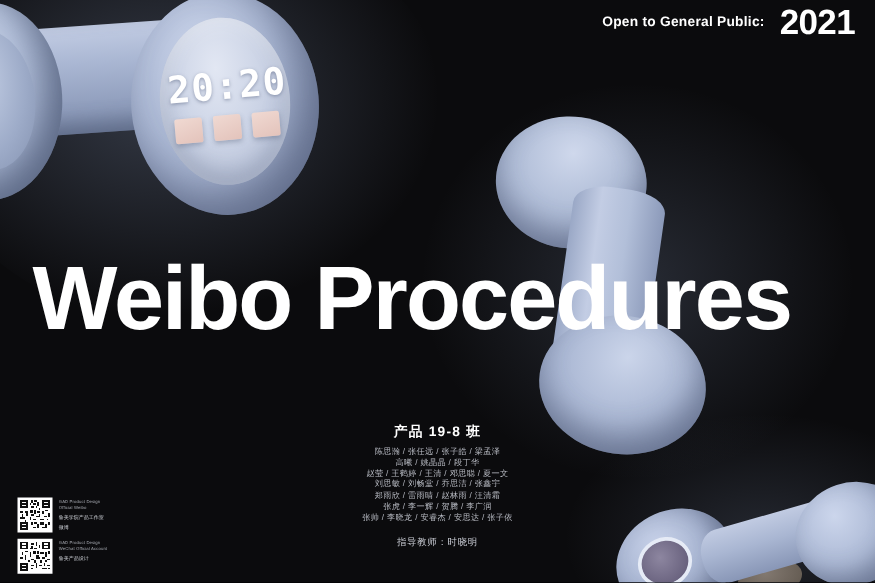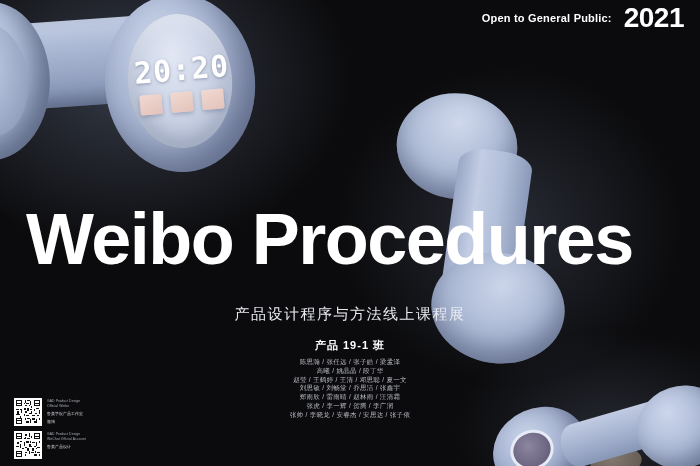--- a/index.html
+++ b/index.html
@@ -257,33 +257,33 @@
   <div class="obj br-bar"></div>
   <div class="obj br-disc-right"></div>
 
   <div class="header">
     <span class="header-label">Open to General Public:</span>
     <span class="header-year">2021</span>
   </div>
 
   <div class="title">Weibo Procedures</div>
 
-  <div class="subtitle">产品设计程序与方法线上课程展</div>
 
   <div class="credits">
-    <div class="class-name">产品 19-1 班</div>
+    <div class="class-name">产品 19-8 班</div>
     <div class="names">
       <div>陈思瀚 / 张任远 / 张子皓 / 梁孟泽</div>
       <div>高曦 / 姚晶晶 / 段丁华</div>
       <div>赵莹 / 王鹤婷 / 王清 / 邓思聪 / 夏一文</div>
       <div>刘思敏 / 刘畅堂 / 乔思洁 / 张鑫宇</div>
       <div>郑雨欣 / 雷雨晴 / 赵林雨 / 汪清霜</div>
       <div>张虎 / 李一辉 / 贺腾 / 李广润</div>
       <div>张帅 / 李晓龙 / 安睿杰 / 安思达 / 张子依</div>
     </div>
+    <div class="teacher">指导教师：时晓明</div>
   </div>
 
   <div class="qr-block">
 
     <div class="qr-row">
       <div class="qr-code">
         <svg viewBox="0 0 21 21" shape-rendering="crispEdges">
           <rect width="21" height="21" fill="#fff"></rect>
           <g fill="#111">
             <rect x="1" y="1" width="5" height="1"></rect>

